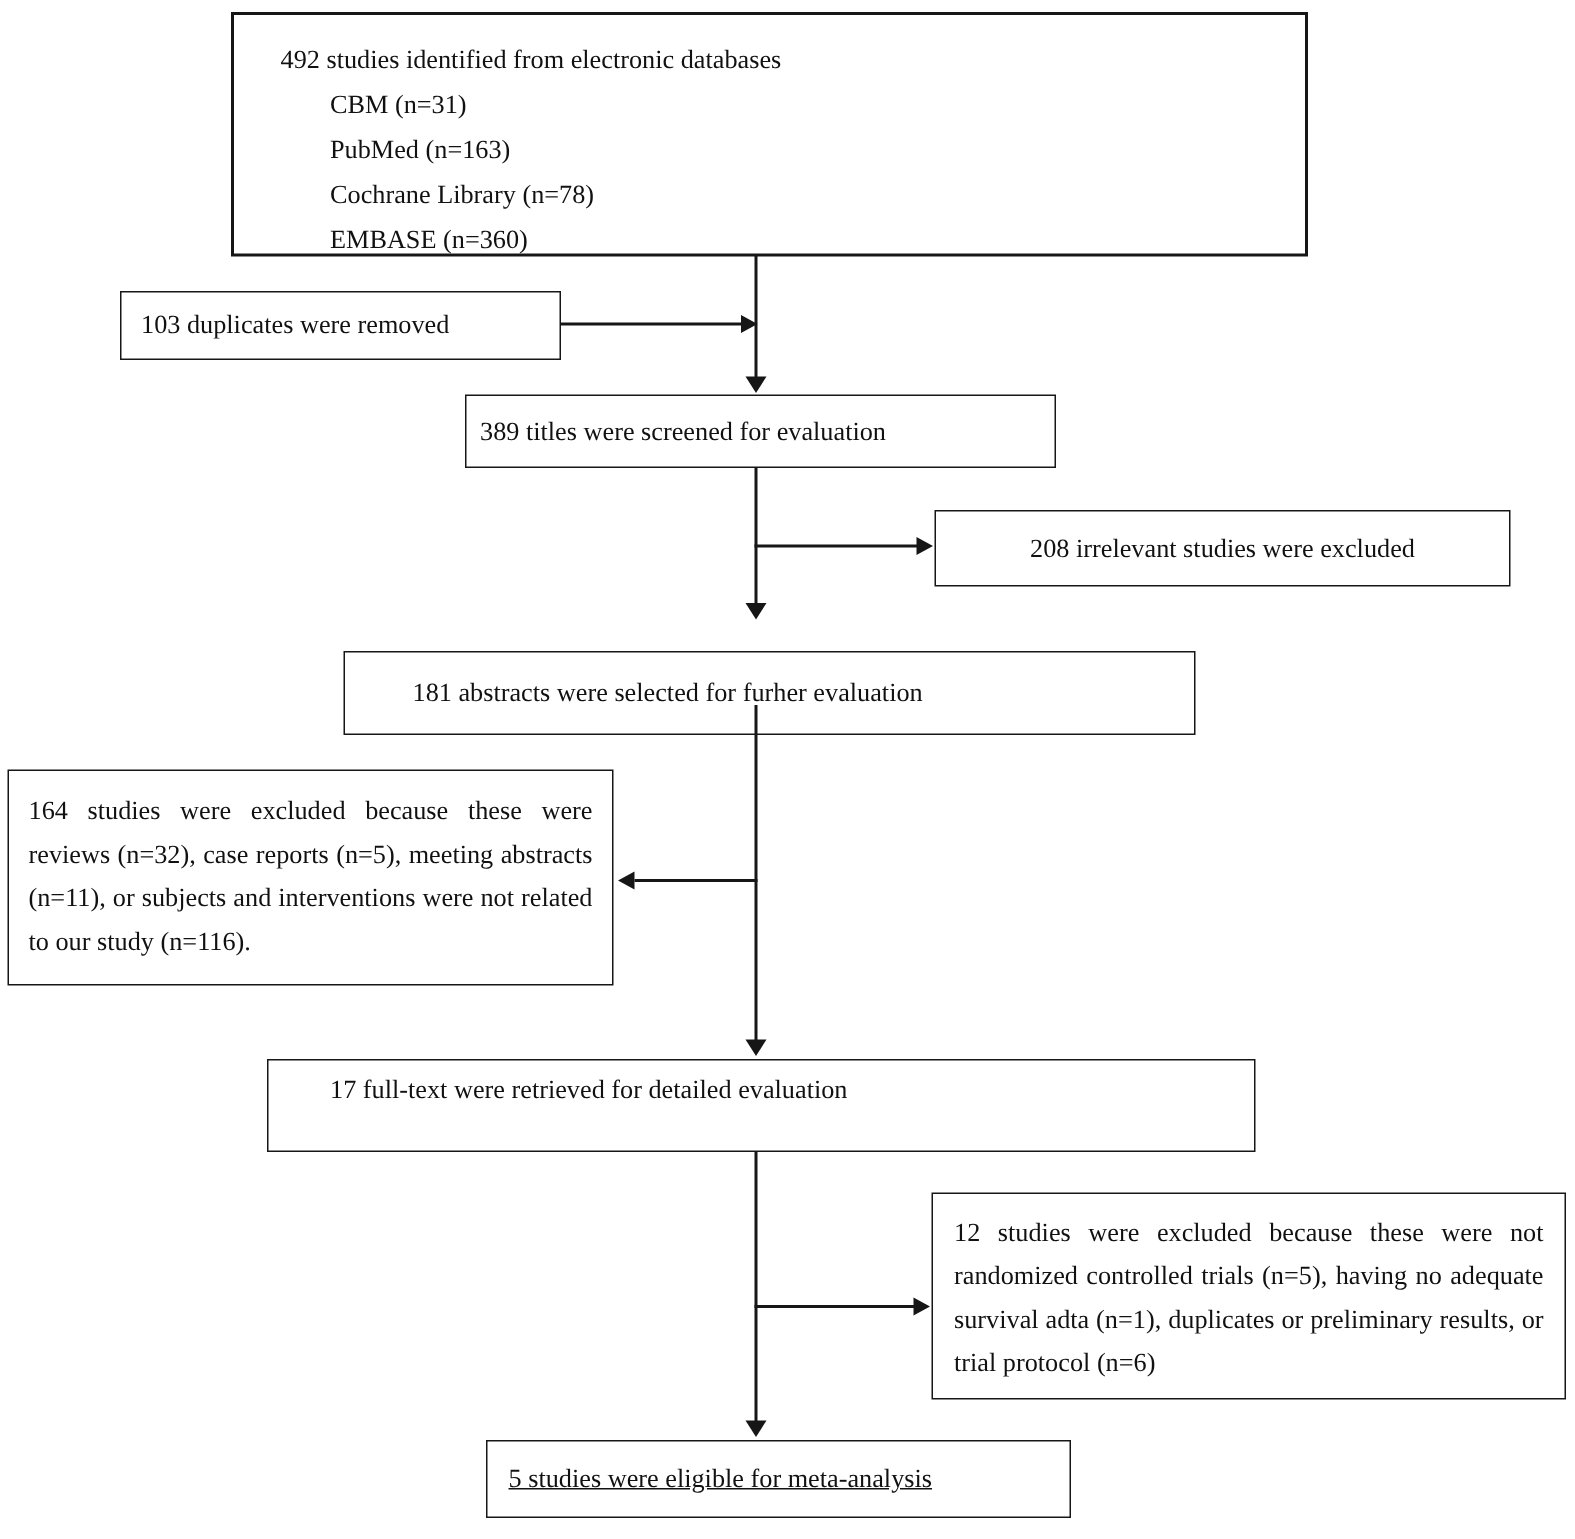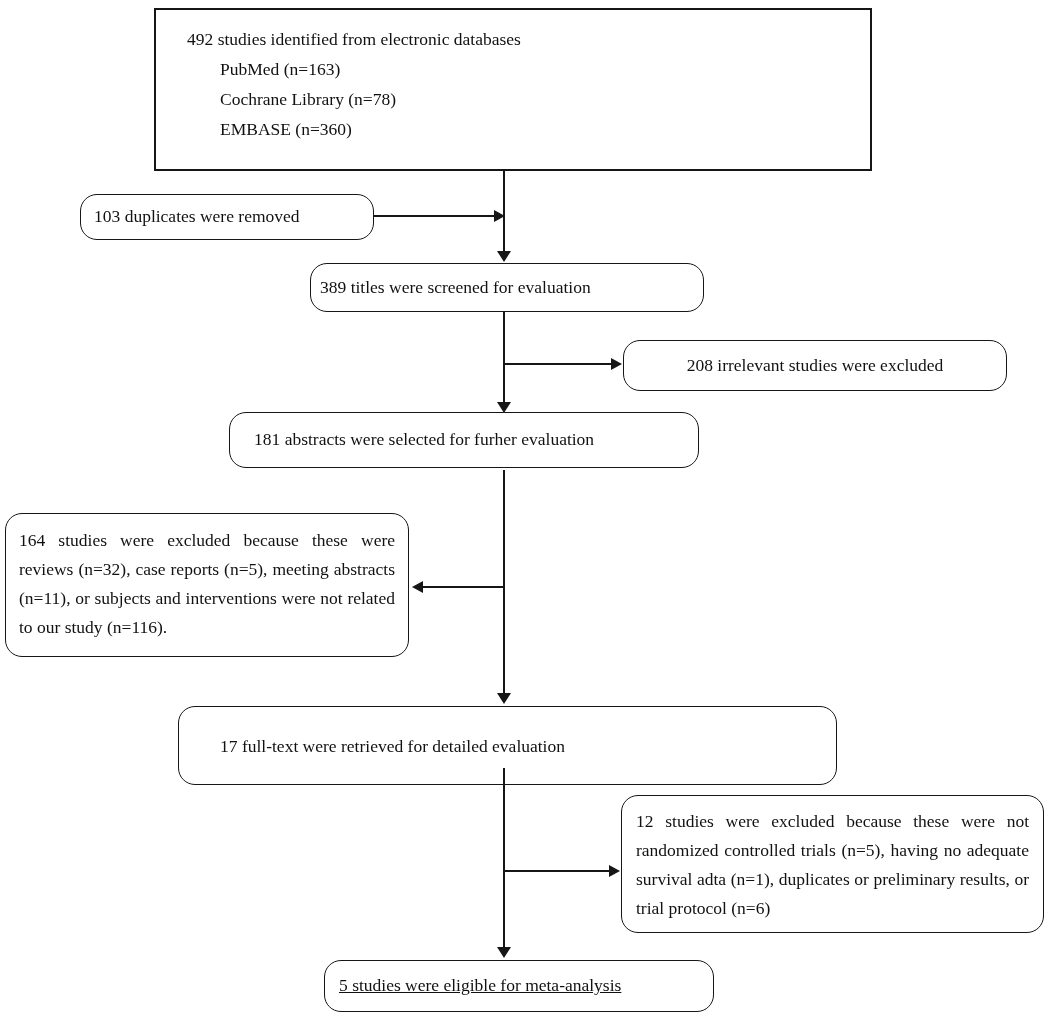--- a/index.html
+++ b/index.html
@@ -18,21 +18,21 @@
   }
   .box {
     position: absolute;
     box-sizing: border-box;
     border: 2px solid #161616;
     background: #ffffff;
     font-size: 17.5px;
     line-height: 1.25;
     color: #111111;
   }
-  .box.thin { border-width: 1.5px; border-radius: 17px; }
+  .box.thin { border-width: 1.5px; }
   .vcenter {
     display: flex;
     align-items: center;
   }
   .center-both {
     display: flex;
     align-items: center;
     justify-content: center;
     text-align: right;
     font-family: Liberation Serif, serif;
@@ -80,20 +80,21 @@
   }
 </style>
 </head>
 <body>
 
 <div class="canvas">
 
   <div class="box" style="left:154px; top:8px; width:718px; height:163px;padding-left:16px;">
     <div class="top-box-inner">
       <div class="top-box-title">492 studies identified from electronic databases</div>
+      <div class="db-item">CBM (n=31)</div>
       <div class="db-item">PubMed (n=163)</div>
       <div class="db-item">Cochrane Library (n=78)</div>
       <div class="db-item">EMBASE (n=360)</div>
     </div>
   </div>
 
   <div class="vline" style="left:503px; top:170px; height:83px;"></div>
   <div class="arrow-down" style="left:497px; top:251px;"></div>
 
   <div class="box thin vcenter" style="left:80px; top:194px; width:294px; height:46px; padding-left:13px;">
@@ -108,34 +109,34 @@
 
   <div class="vline" style="left:503px; top:312px; height:92px;"></div>
   <div class="arrow-down" style="left:497px; top:402px;"></div>
   <div class="hline" style="left:503px; top:363px; width:109px;"></div>
   <div class="arrow-right" style="left:611px; top:358px;"></div>
 
   <div class="box thin center-both" style="left:623px; top:340px; width:384px; height:51px;">
     <span>208 irrelevant studies were excluded</span>
   </div>
 
-  <div class="box thin vcenter" style="left:229px; top:412px; width:470px; height:56px; padding-left:24px;">
+  <div class="box thin vcenter" style="left:229px; top:434px; width:568px; height:56px; padding-left:45px;">
     <span>181 abstracts were selected for furher evaluation</span>
   </div>
 
   <div class="vline" style="left:503px; top:470px; height:224px;"></div>
   <div class="arrow-down" style="left:497px; top:693px;"></div>
   <div class="hline" style="left:423px; top:586px; width:82px;"></div>
   <div class="arrow-left" style="left:412px; top:581px;"></div>
 
   <div class="box thin justified" style="left:5px; top:513px; width:404px; height:144px; padding:12px 13px 0 13px;">
     <span>164 studies were excluded because these were reviews (n=32), case reports (n=5), meeting abstracts (n=11), or subjects and interventions were not related to our study (n=116).</span>
   </div>
 
-  <div class="box thin" style="left:178px; top:706px; width:659px; height:79px; padding:29px 0 0 41px;">
+  <div class="box thin" style="left:178px; top:706px; width:659px; height:62px; padding:9px 0 0 41px;">
     <span>17 full-text were retrieved for detailed evaluation</span>
   </div>
 
   <div class="vline" style="left:503px; top:768px; height:181px;"></div>
   <div class="arrow-down" style="left:497px; top:947px;"></div>
   <div class="hline" style="left:503px; top:870px; width:107px;"></div>
   <div class="arrow-right" style="left:609px; top:865px;"></div>
 
   <div class="box thin justified" style="left:621px; top:795px; width:423px; height:138px; padding:11px 14px 0 14px;">
     <span>12 studies were excluded because these were not randomized controlled trials (n=5), having no adequate survival adta (n=1), duplicates or preliminary results, or trial protocol (n=6)</span>

